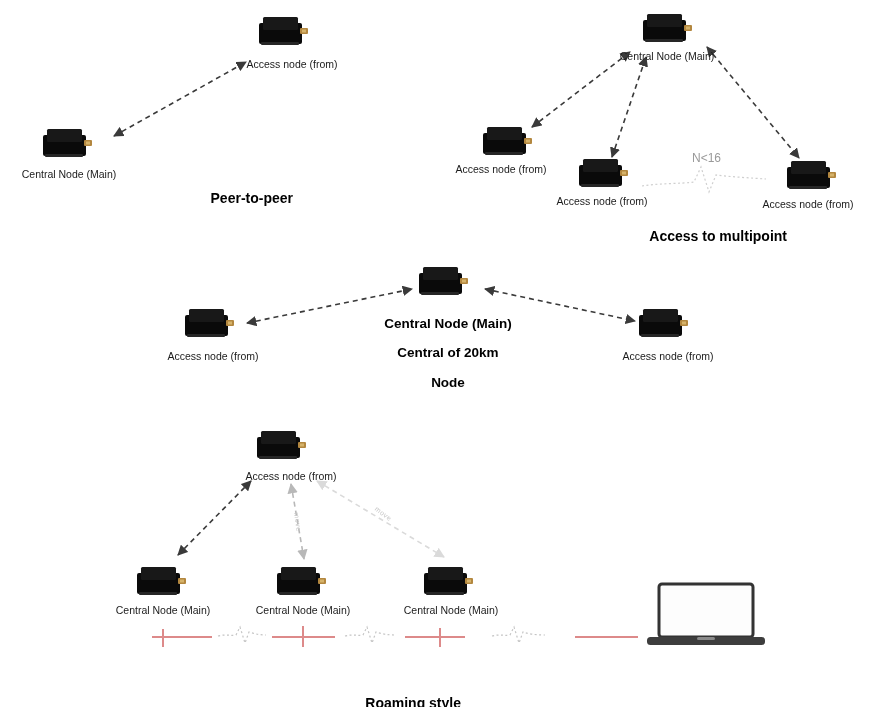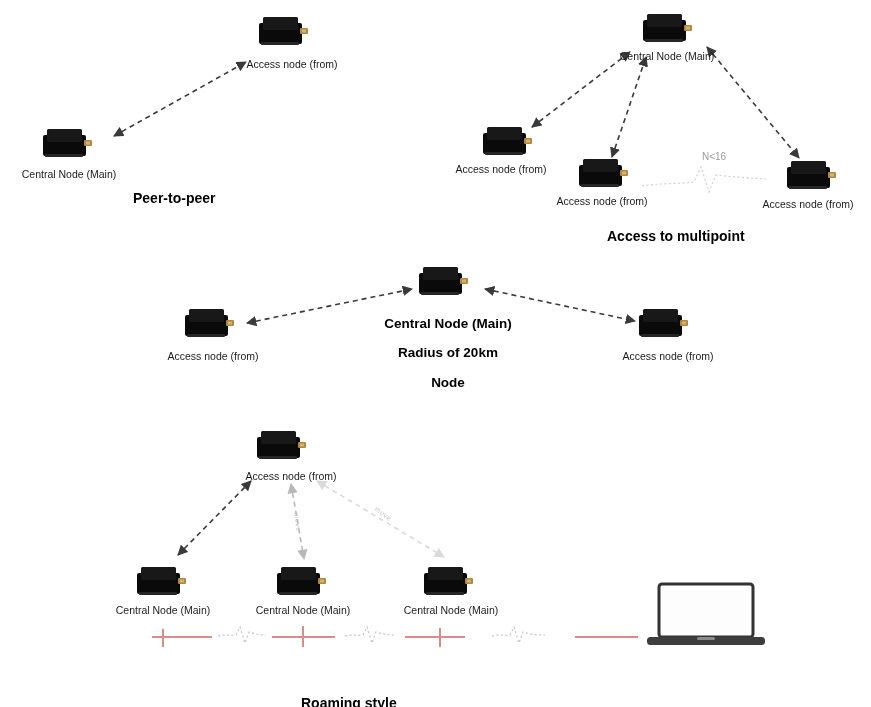--- a/index.html
+++ b/index.html
@@ -2,23 +2,23 @@
 <html><head>
 <meta charset="utf-8">
 <style>
   * { margin:0; padding:0; box-sizing:border-box; }
   html,body { background:#ffffff; }
   body { font-family:"Liberation Sans", sans-serif; }
   .canvas { position:relative; width:871px; height:707px; background:#fff; overflow:hidden; }
   .layer { position:absolute; left:0; top:0; width:871px; height:707px; }
   .device { position:absolute; width:56px; height:35px; }
   .label { position:absolute; width:110px; text-align:center; font-size:10.5px; color:#1b1b1b; line-height:1.15; }
-  .title { position:absolute; text-align:left; font-size:14px; font-weight:bold; color:#000; }
+  .title { position:absolute; text-align:right; font-size:14px; font-weight:bold; color:#000; }
   .relay-line { position:absolute; left:372px; width:152px; text-align:center; font-size:13.5px; font-weight:bold; color:#000; }
-  .limit { position:absolute; width:44px; text-align:center; font-size:10px; color:#9a9a9a; }
+  .limit { position:absolute; width:44px; text-align:left; font-size:12px; color:#9a9a9a; }
   .note { position:absolute; font-size:7px; color:#c6c6c6; letter-spacing:0.5px; transform-origin:left top; }
   .laptop { position:absolute; left:645px; top:582px; width:122px; height:66px; }
 </style>
 </head>
 <body>
 
 <div class="canvas">
 
   <svg class="layer" width="871" height="707" viewBox="0 0 871 707">
     <defs>
@@ -119,21 +119,21 @@
   <div class="limit" style="left:692px;top:151px;">N&lt;16</div>
 
   <div class="title" style="left:607px;top:228px;width:180px;">Access to multipoint</div>
 
   <div class="device" style="left:416px;top:264px;">
     <svg width="56" height="35">
         <use href="#device-icon"></use>
       </svg>
   </div>
   <div class="relay-line" style="top:316px;">Central Node (Main)</div>
-  <div class="relay-line" style="top:345px;">Radius of 20km</div>
+  <div class="relay-line" style="top:345px;">Central of 20km</div>
   <div class="relay-line" style="top:375px;">Node</div>
 
   <div class="device" style="left:182px;top:306px;">
     <svg width="56" height="35">
         <use href="#device-icon"></use>
       </svg>
   </div>
   <div class="label" style="left:158px;top:350px;">Access node (from)</div>
 
   <div class="device" style="left:636px;top:306px;">

